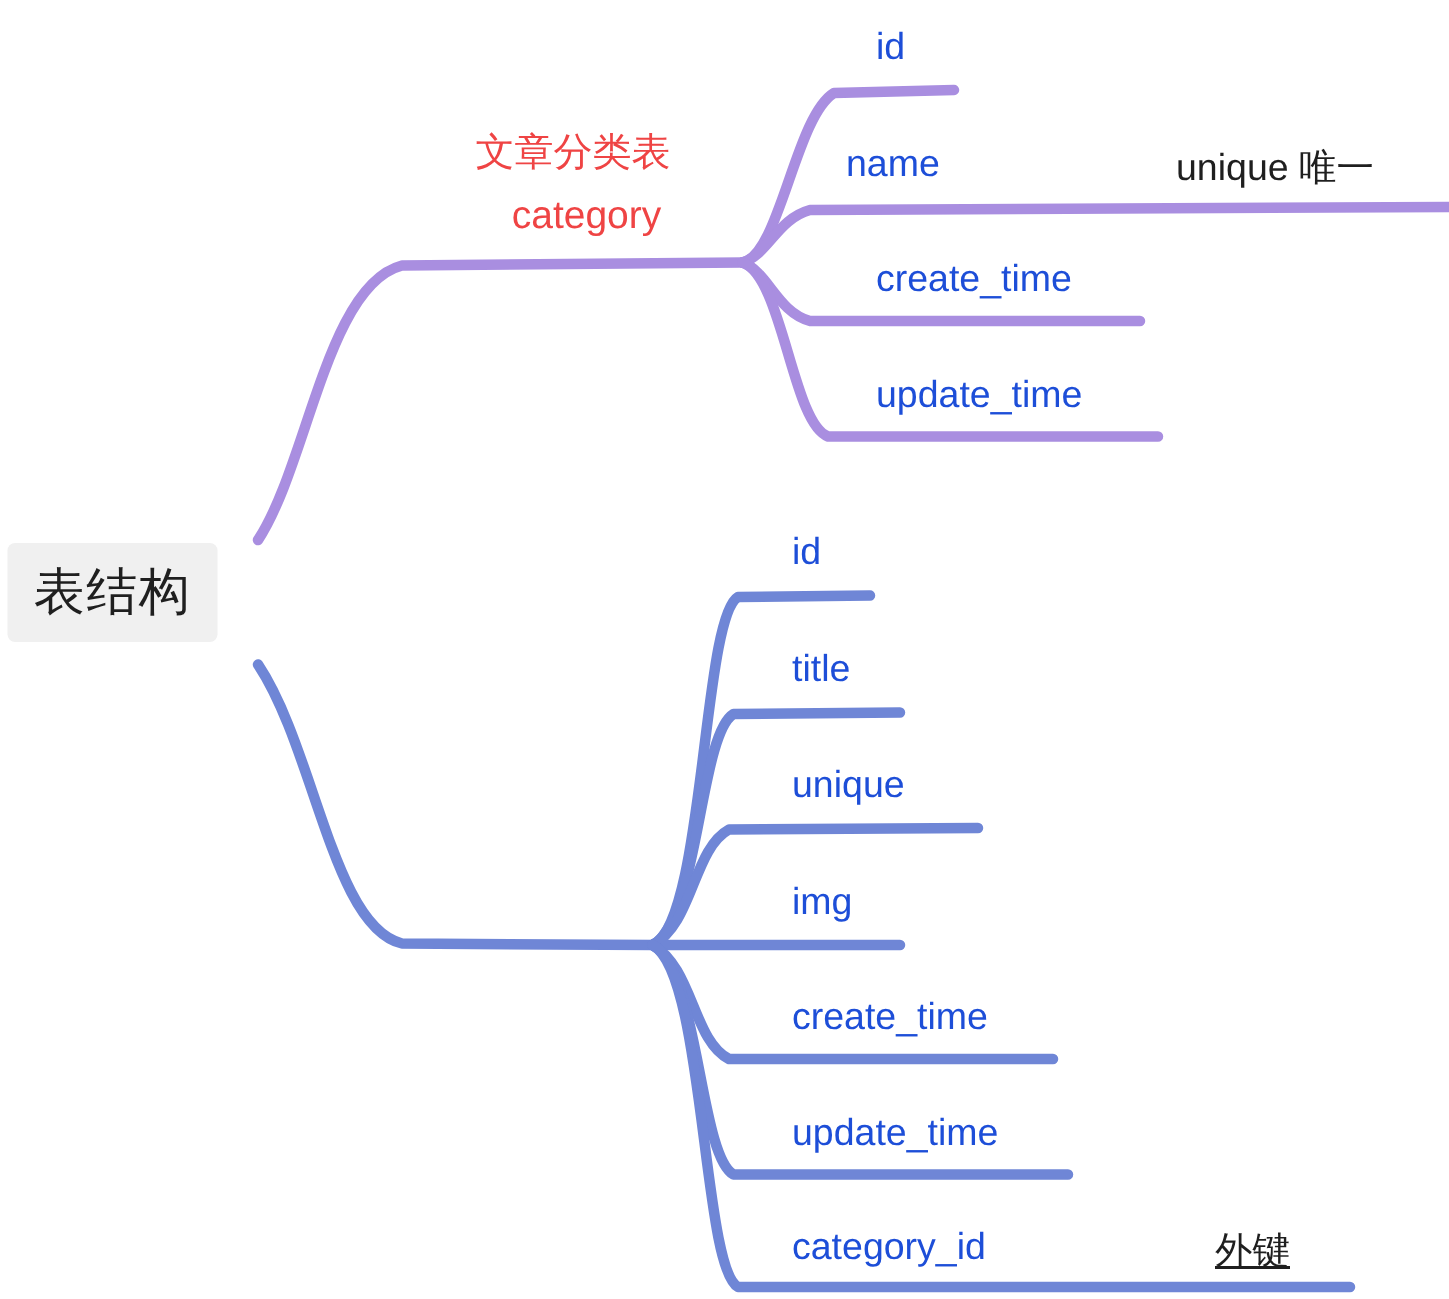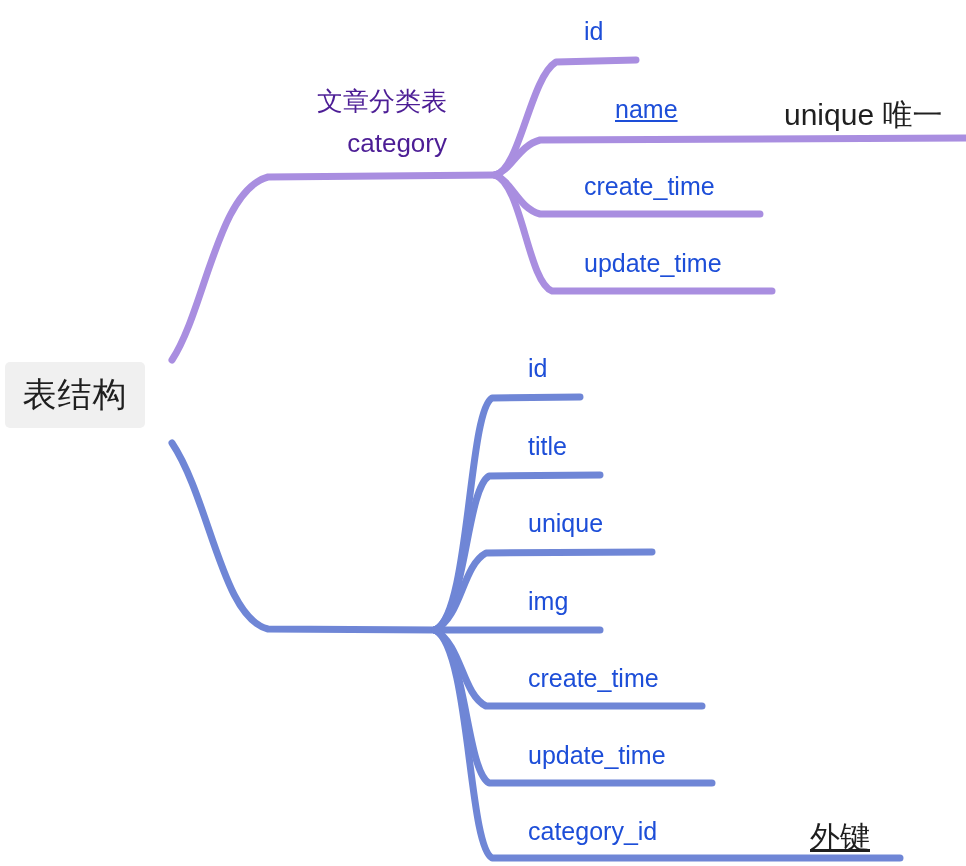--- a/index.html
+++ b/index.html
@@ -39,34 +39,34 @@
     justify-content: center;
   }
   .root-text {
     font-size: 34px;
     color: #1f1f1f;
     letter-spacing: 1px;
   }
   .branch-node {
     position: absolute;
     font-size: 26px;
-    color: #4c1d95;
-    text-align: right;
+    color: #ef4444;
+    text-align: center;
   }
   .branch-node .line1 { display: block; margin-bottom: 9px; }
   .branch-node .line2 { display: block; margin-left: 18px; }
   .leaf-label {
     position: absolute;
     font-size: 25px;
     color: #1d4ed8;
     white-space: nowrap;
   }
   .note-label {
     position: absolute;
-    font-size: 30px;
+    font-size: 25px;
     color: #1f1f1f;
     white-space: nowrap;
   }
 </style>
 </head>
 <body>
 
 <div id="mindmap">
 
   <svg id="edges" viewBox="0 0 966 866" xmlns="http://www.w3.org/2000/svg">
@@ -104,21 +104,21 @@
     <span class="root-text">表结构</span>
   </div>
 
   <div class="branch-node" style="left:317px; top:84px;">
     <span class="line1">文章分类表</span>
     <span class="line2">category</span>
   </div>
 
   <div class="leaf-label" style="left:584px; top:17px;">id</div>
 
-  <div class="leaf-label" style="left:615px; top:95px;text-decoration:underline;">name</div>
+  <div class="leaf-label" style="left:564px; top:95px;">name</div>
 
   <div class="note-label" style="left:784px; top:95px;">unique 唯一</div>
 
   <div class="leaf-label" style="left:584px; top:172px;">create_time</div>
 
   <div class="leaf-label" style="left:584px; top:249px;">update_time</div>
 
 
   <div class="leaf-label" style="left:528px; top:354px;">id</div>
 

